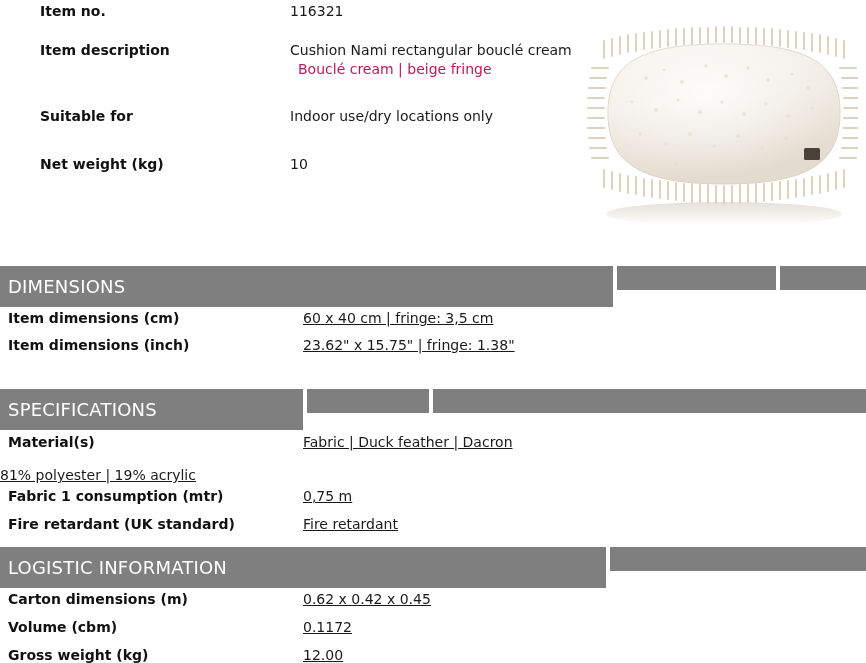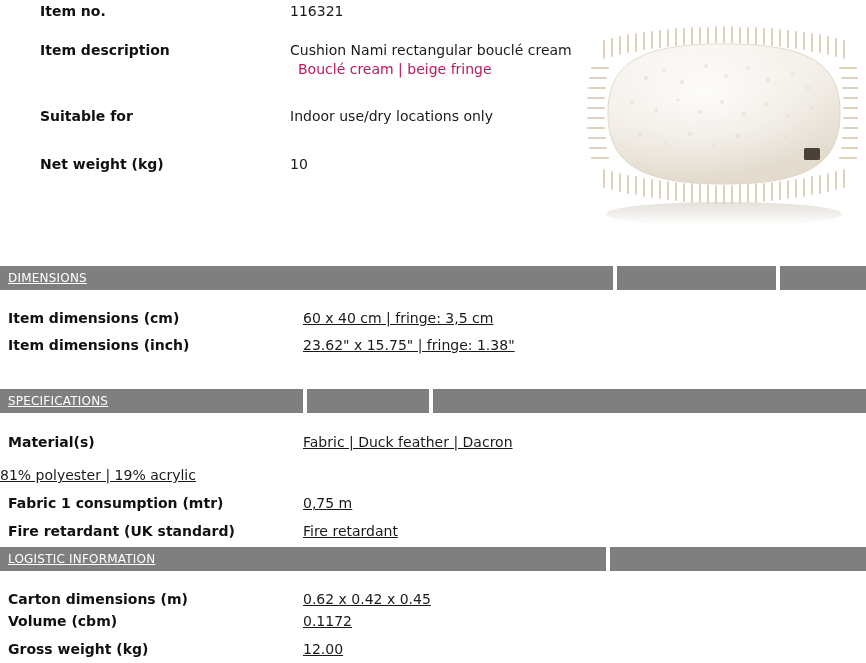--- a/index.html
+++ b/index.html
@@ -62,30 +62,29 @@
     position: absolute;
     right: 8px;
     top: 18px;
     width: 272px;
     height: 215px;
   }
 
   
   .section-bar {
     position: absolute;
-    height: 24px;
+    height: 41px;
     display: flex;
     align-items: center;
     background: #7f7f7f;
     color: #ffffff;
-    font-size: 12px;
+    font-size: 18px;
     letter-spacing: .2px;
     padding-left: 8px;
     box-sizing: border-box;
-    text-decoration: underline;
   }
   .bar-piece {
     position: absolute;
     height: 24px;
     background: #7f7f7f;
   }
 
   
   .data-table {
     position: absolute;
@@ -327,41 +326,41 @@
   <div class="bar-piece" style="left:433px; top:389px; width:433px;"></div>
 
   <div class="data-table" style="top:432px;">
     <div class="data-row">
       <div class="data-label">Material(s)</div>
       <div class="data-value">Fabric | Duck feather | Dacron</div>
     </div>
     <div class="data-row" style="margin-top:12px;">
       <div class="data-value">81% polyester | 19% acrylic</div>
     </div>
-    <div class="data-row" style="margin-top:7px;">
+    <div class="data-row" style="">
       <div class="data-label">Fabric 1 consumption (mtr)</div>
       <div class="data-value">0,75 m</div>
     </div>
     <div class="data-row" style="margin-top:7px;">
       <div class="data-label">Fire retardant (UK standard)</div>
       <div class="data-value">Fire retardant</div>
     </div>
   </div>
 
   <div class="section-bar" style="left:0; top:547px; width:606px;">
     <span>LOGISTIC INFORMATION</span>
   </div>
   <div class="bar-piece" style="left:610px; top:547px; width:256px;"></div>
 
   <div class="data-table" style="top:589px;">
     <div class="data-row">
       <div class="data-label">Carton dimensions (m)</div>
       <div class="data-value">0.62 x 0.42 x 0.45</div>
     </div>
-    <div class="data-row" style="margin-top:1px;">
+    <div class="data-row" style="margin-top:7px;">
       <div class="data-label">Volume (cbm)</div>
       <div class="data-value">0.1172</div>
     </div>
     <div class="data-row" style="margin-top:7px;">
       <div class="data-label">Gross weight (kg)</div>
       <div class="data-value">12.00</div>
     </div>
   </div>
 
 </div>

